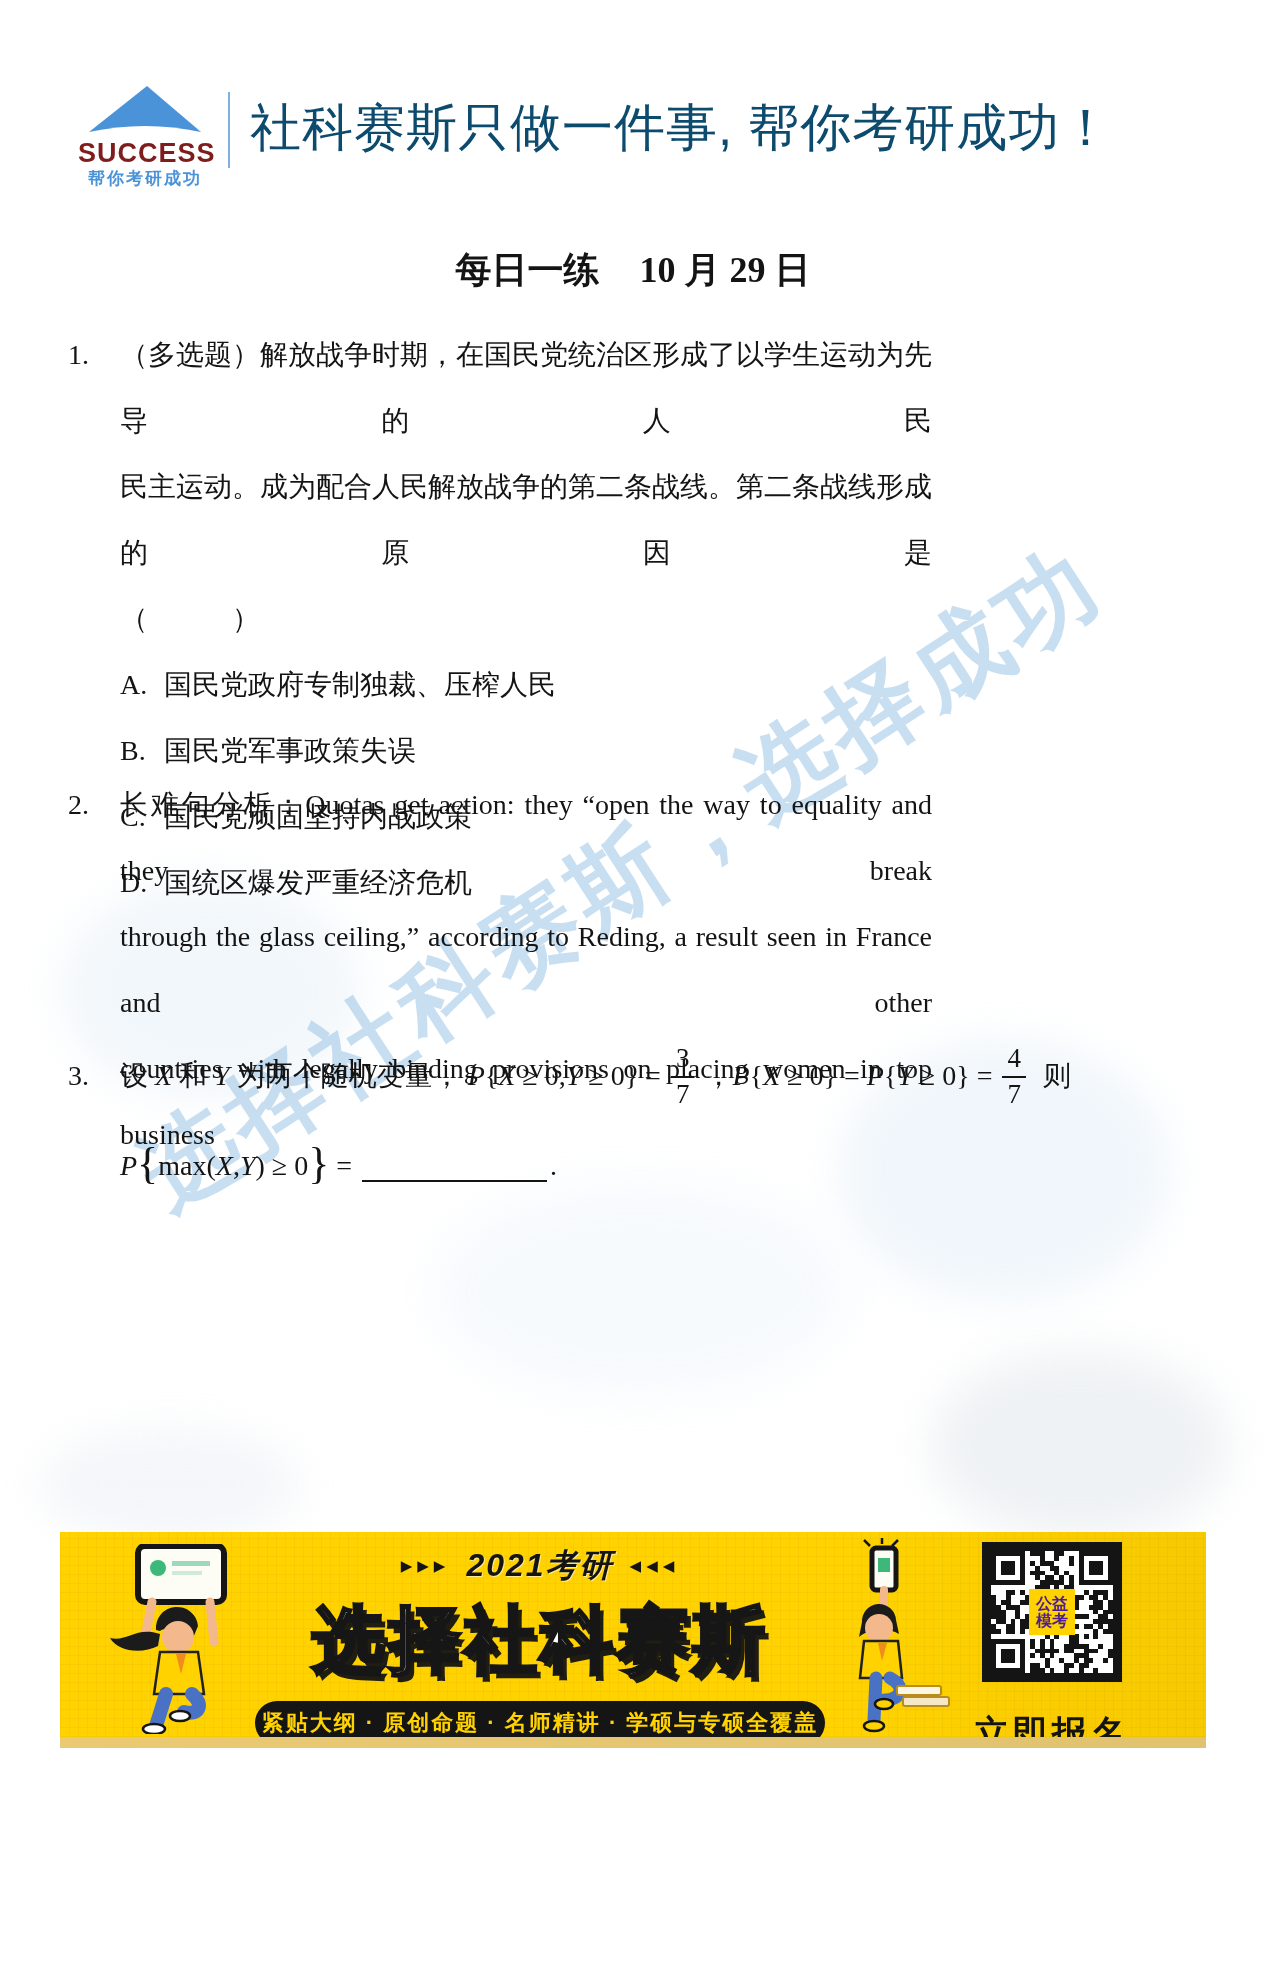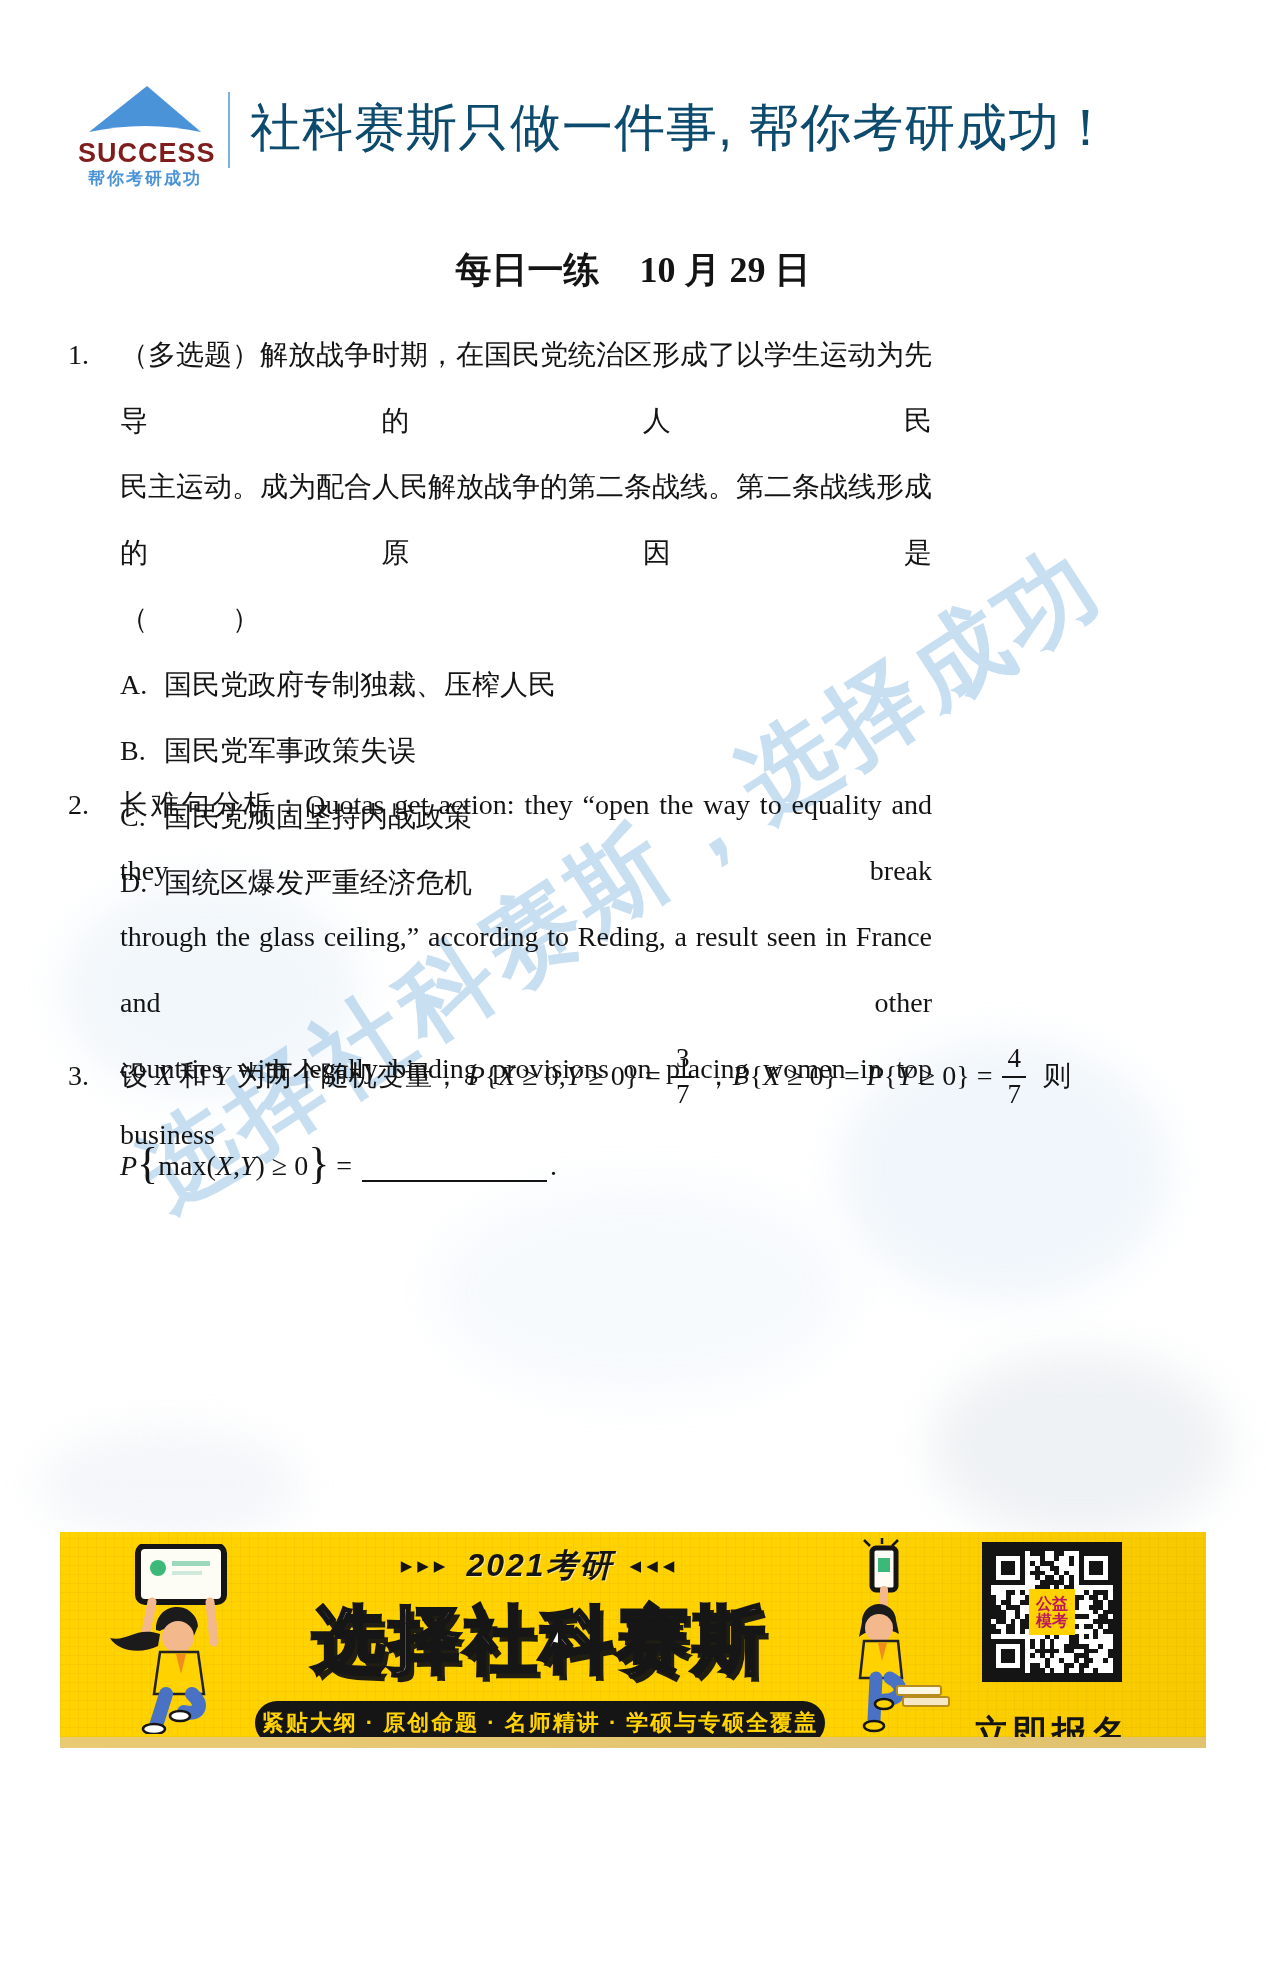--- a/index.html
+++ b/index.html
@@ -80,21 +80,21 @@
                text-shadow:5px 6px 0 rgba(20,20,20,0.95);}
   .bn-pill{margin-top:10px;background:#151515;border-radius:26px;height:44px;
            display:flex;align-items:center;justify-content:center;
            color:#ffd200;font-size:22px;font-weight:700;letter-spacing:2px;white-space:nowrap;}
   .bn-right{position:absolute;left:908px;top:10px;width:168px;text-align:center;}
   .qr{width:122px;height:122px;margin:0 auto;border:9px solid #141414;background:#fff;position:relative;}
   .qr svg{display:block;width:100%;height:100%;}
   .qr-label{position:absolute;left:50%;top:50%;transform:translate(-50%,-50%);
             width:46px;height:46px;background:#ffd200;display:flex;flex-direction:column;
             align-items:center;justify-content:center;line-height:1.08;
-            font-size:16px;font-weight:700;color:#be185d;}
+            font-size:16px;font-weight:700;color:#4c1d95;}
   .bn-cta{margin-top:28px;font-size:35px;font-weight:900;color:#141414;letter-spacing:4px;white-space:nowrap;}
   .girl-left{position:absolute;left:38px;top:12px;}
   .girl-right{position:absolute;left:762px;top:6px;}
   .books{position:absolute;left:833px;top:152px;}
 </style>
 </head>
 <body>
 
 <div class="page">
 

